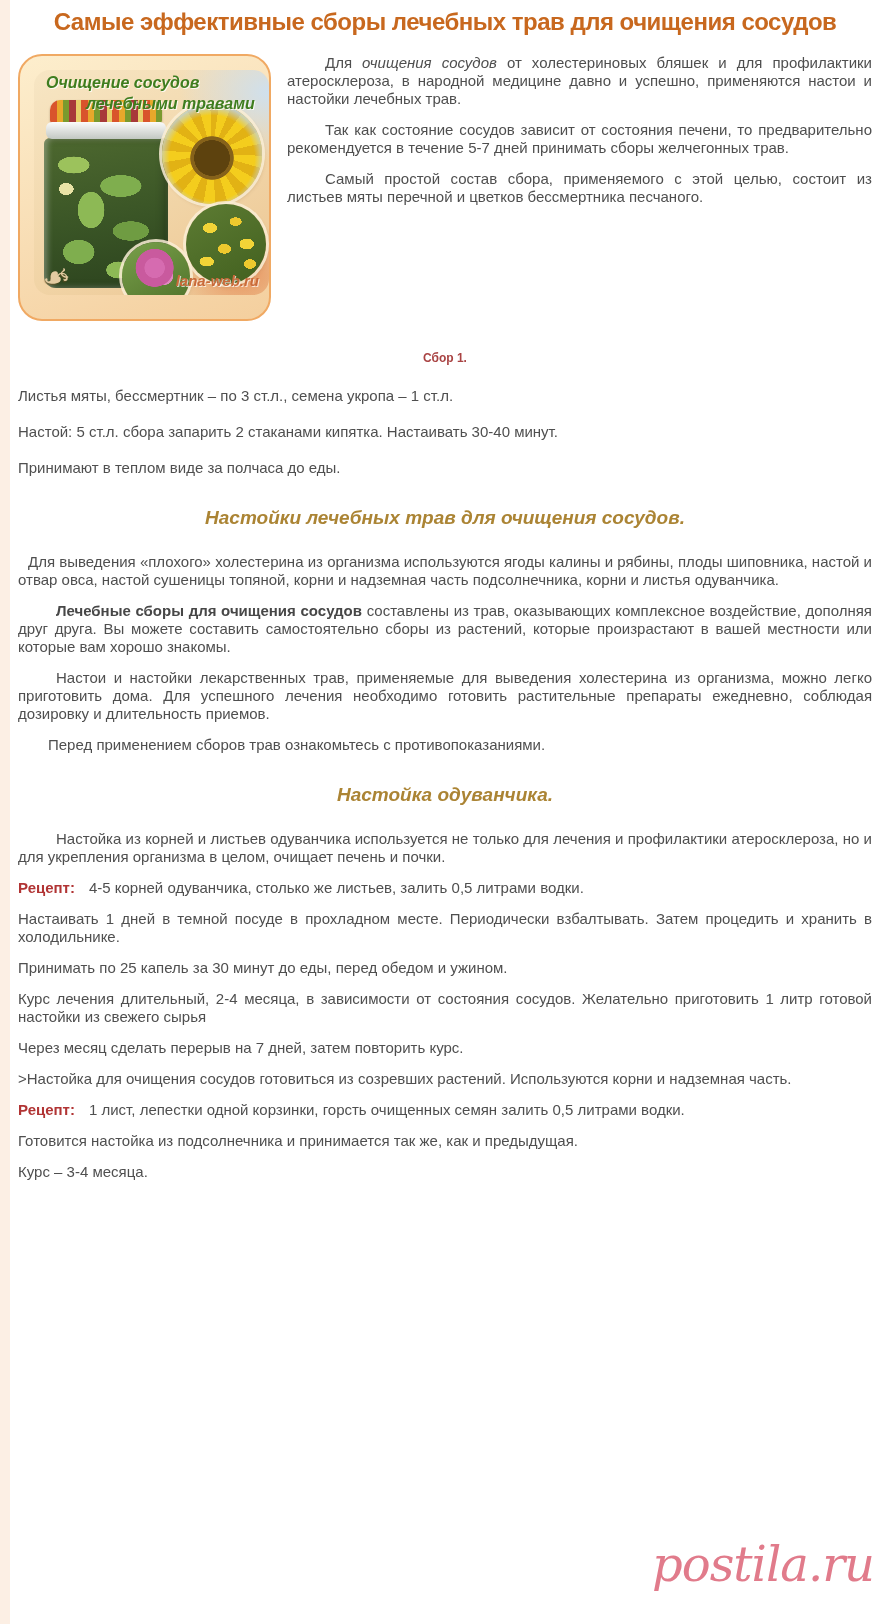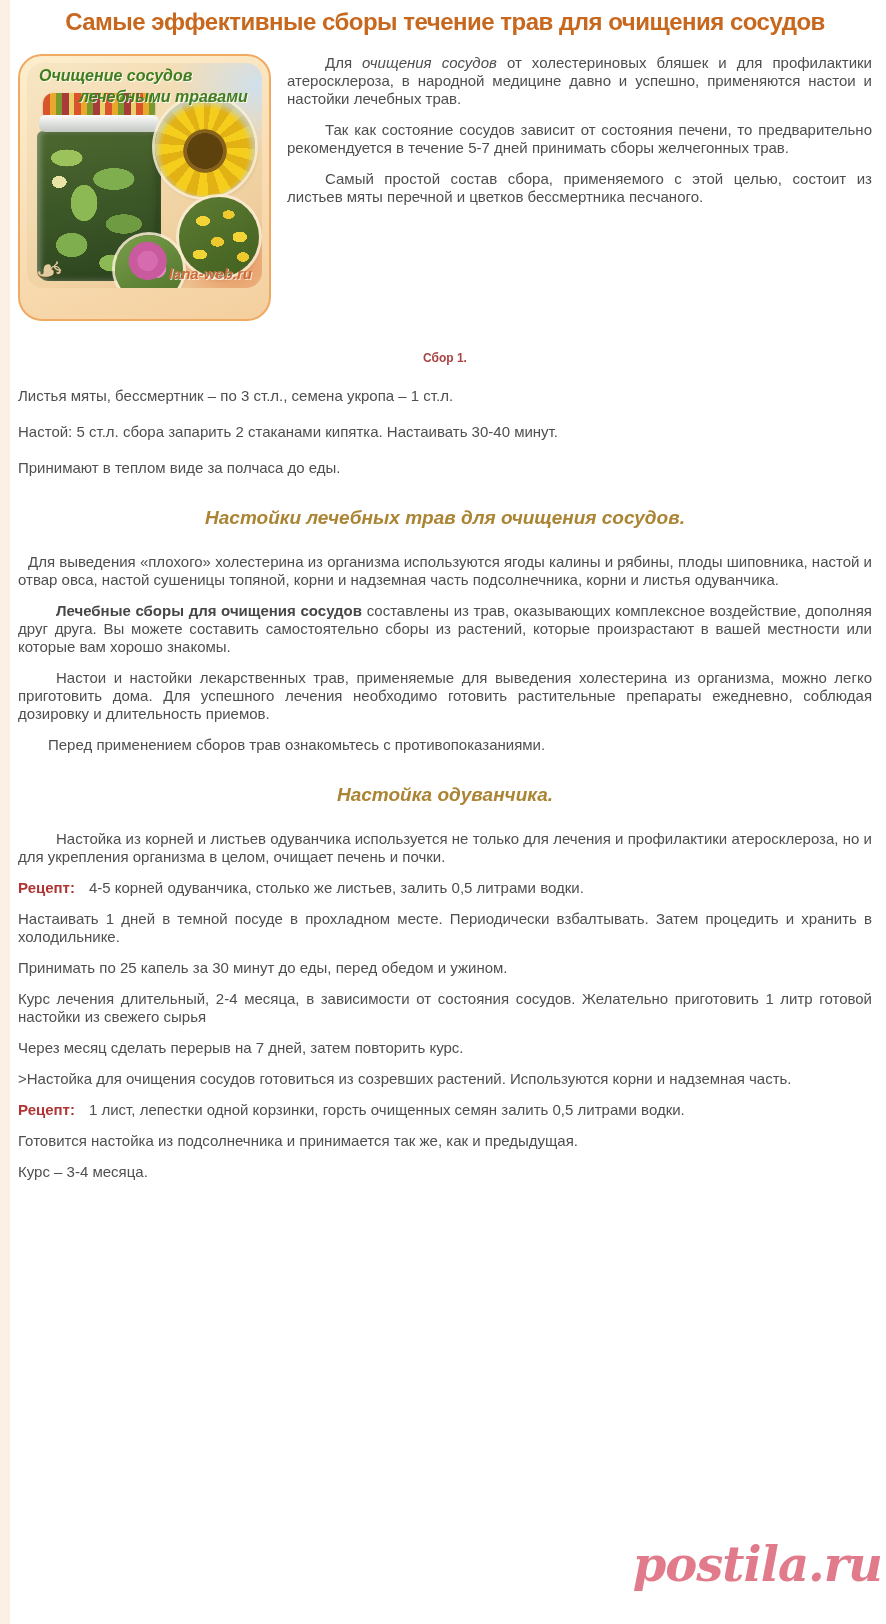--- a/index.html
+++ b/index.html
@@ -46,21 +46,21 @@
     font-weight: bold; font-style: italic;
     margin: 30px 0 24px 0;
   }
   .rlabel { color: #b13434; font-weight: bold; margin-right: 14px; }
 
   
   .photo-card {
     flex: 0 0 253px; width: 253px; height: 267px;
     border: 2px solid #f0a963; border-radius: 24px;
     background: linear-gradient(160deg, #fdeecd 0%, #f8ddb4 55%, #f4cf9e 100%);
-    padding: 7px; position: relative;
+    padding: 14px; position: relative;
   }
   .photo-inner {
     width: 235px; height: 225px; border-radius: 16px; overflow: hidden;
     position: relative;
     background:
       radial-gradient(ellipse 90px 70px at 88% 90%, #e8935f 0%, rgba(232,147,95,0) 70%),
       radial-gradient(ellipse 120px 90px at 100% 10%, #cfe0ee 0%, rgba(207,224,238,0) 75%),
       linear-gradient(150deg, #f7e6c4 0%, #f1d4a6 60%, #ecc592 100%);
   }
   .cap1, .cap2 {
@@ -134,34 +134,34 @@
     transform: scaleX(-1) rotate(12deg);
     text-shadow: 1px 1px 1px rgba(120,80,30,.45);
   }
   .site-credit {
     position: absolute; right: 10px; bottom: 6px; z-index: 6;
     color: #c96a3a; font-weight: bold; font-style: italic; font-size: 15px;
     text-shadow: 1px 1px 0 rgba(255,255,255,.7);
   }
 
   .watermark {
-    position: absolute; right: 4px; top: 1536px; z-index: 9;
+    position: absolute; right: 12px; top: 1536px; z-index: 9;
     font-family: "DejaVu Serif", serif;
-    font-style: italic; font-weight: bold;
+    font-style: italic; font-weight: normal;
     font-size: 48px; color: #e17b8b; letter-spacing: -1px;
   }
 </style>
 </head>
 <body>
 
 <div class="strip"></div>
 
 <div class="page">
 
-  <h1 class="title">Самые эффективные сборы течение трав для очищения сосудов</h1>
+  <h1 class="title">Самые эффективные сборы лечебных трав для очищения сосудов</h1>
 
   <div class="top">
 
     <div class="photo-card">
       <div class="photo-inner">
         <span class="cap1">Очищение сосудов</span>
         <span class="cap2">лечебными травами</span>
         <div class="jar-lid"></div>
         <div class="jar-rim"></div>
         <div class="jar-body"></div>

